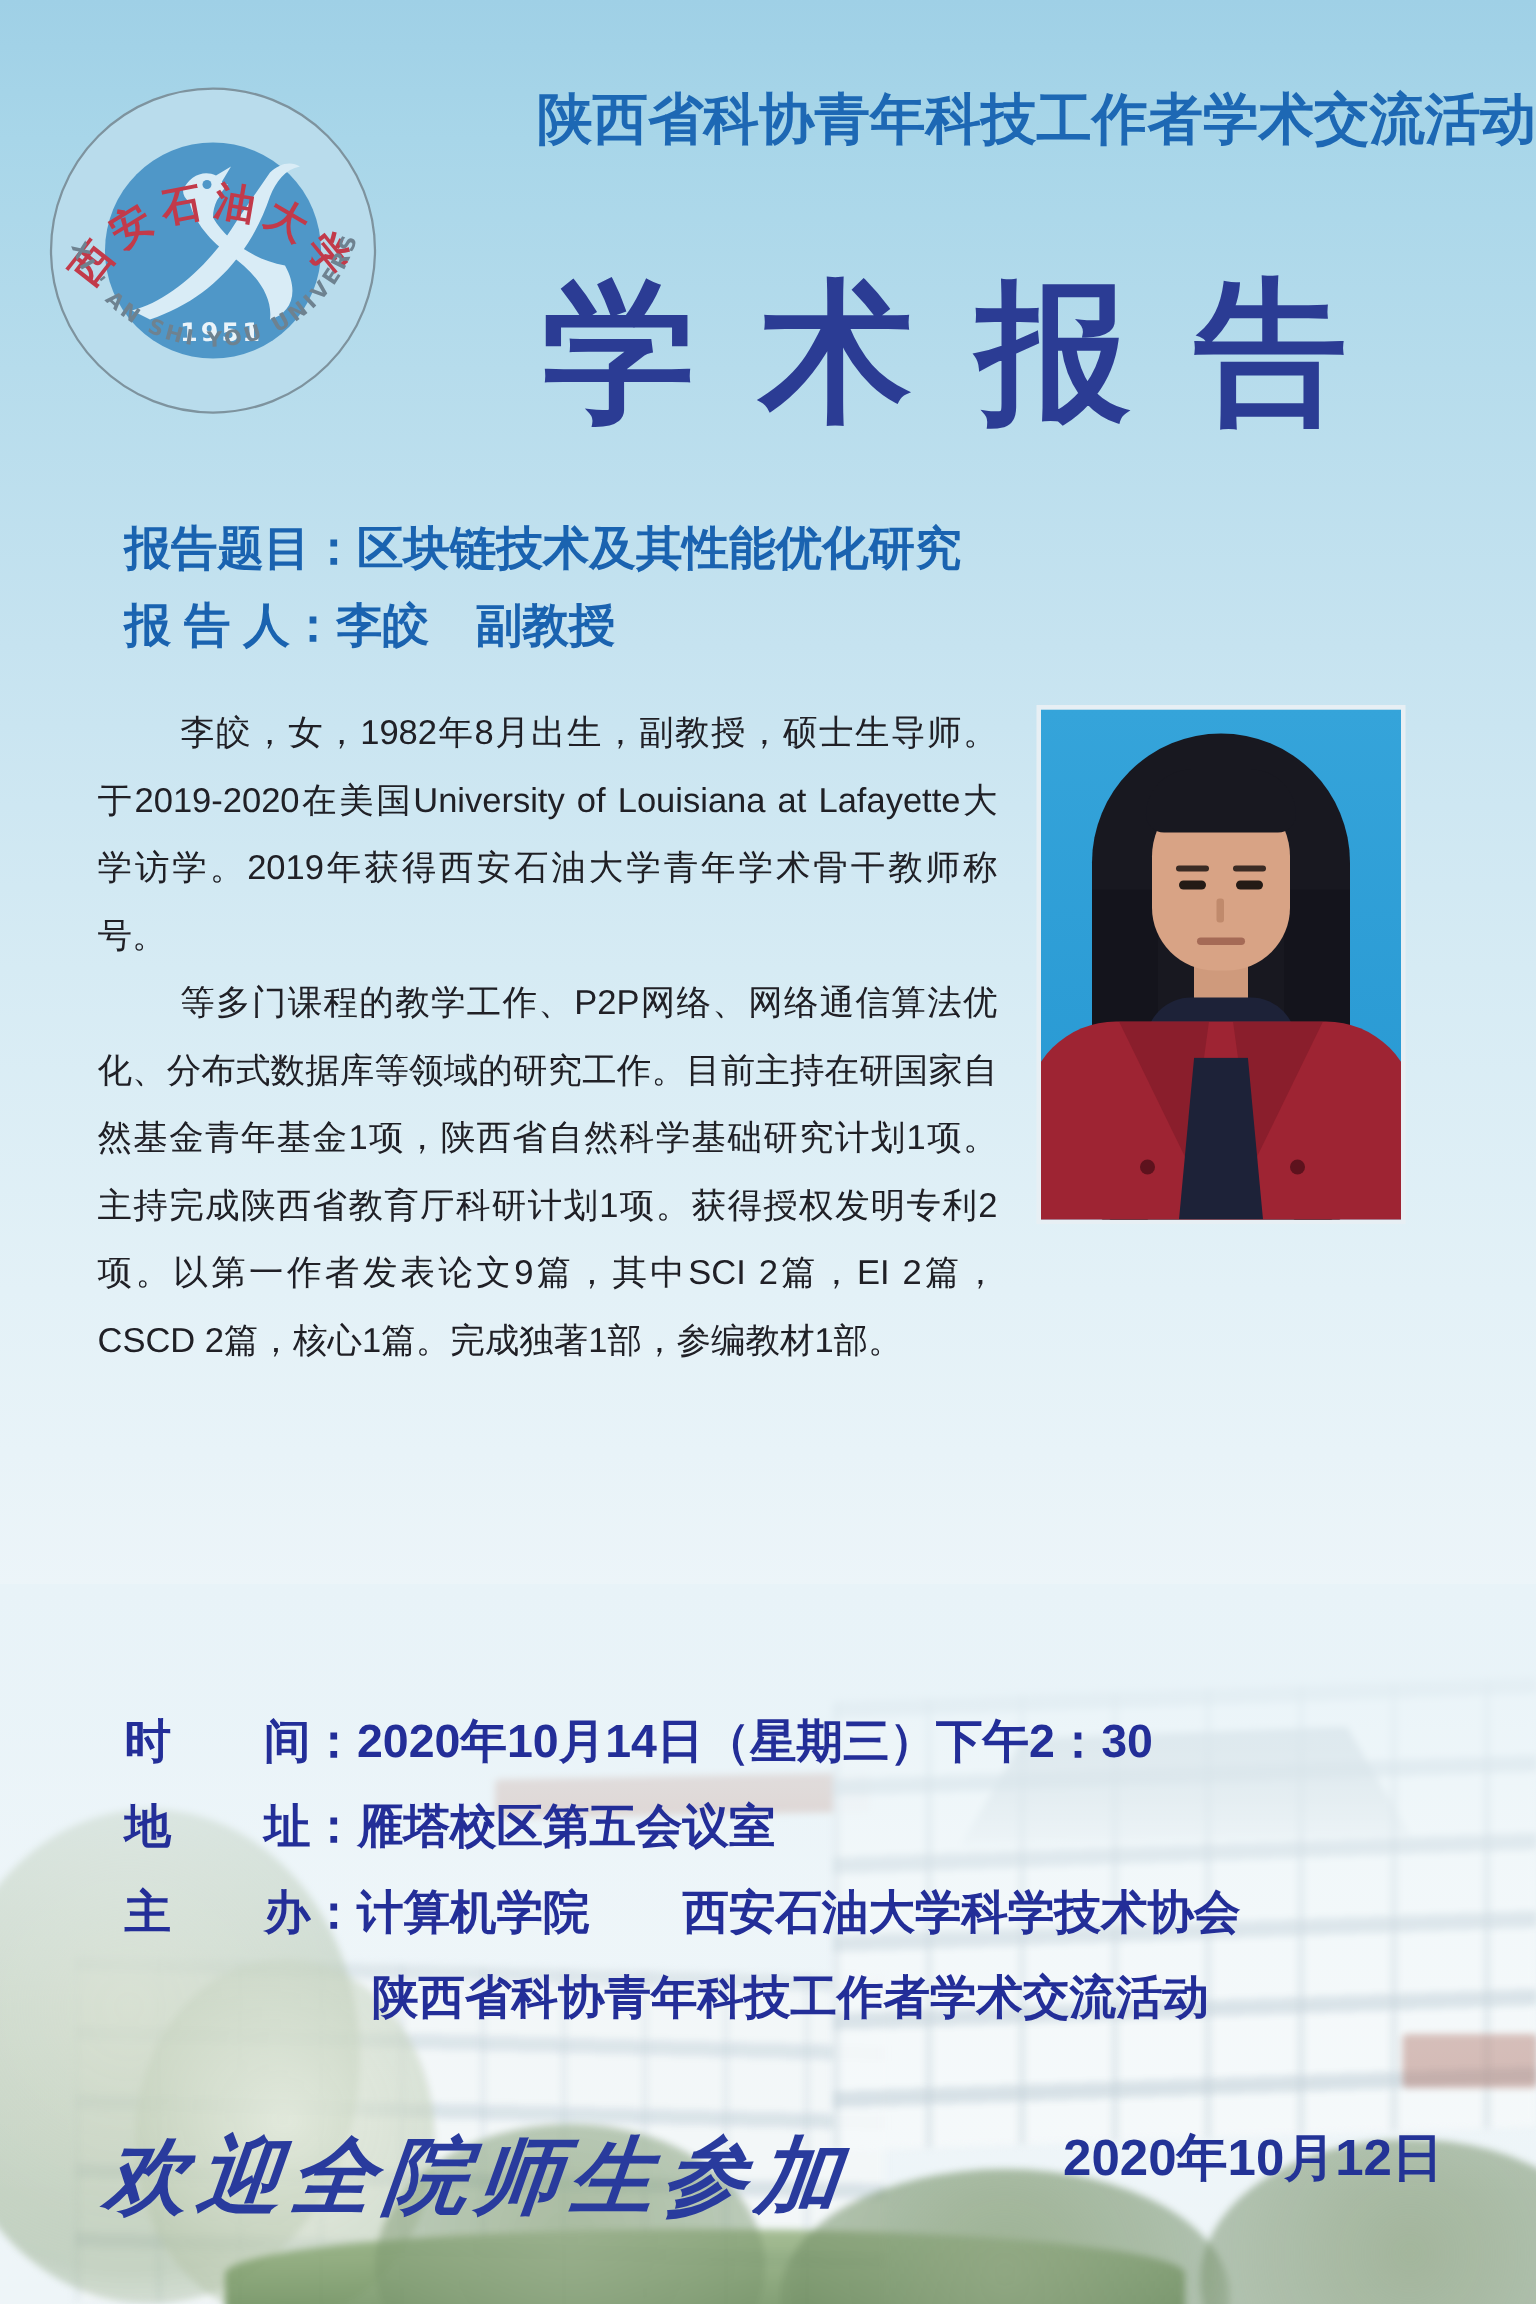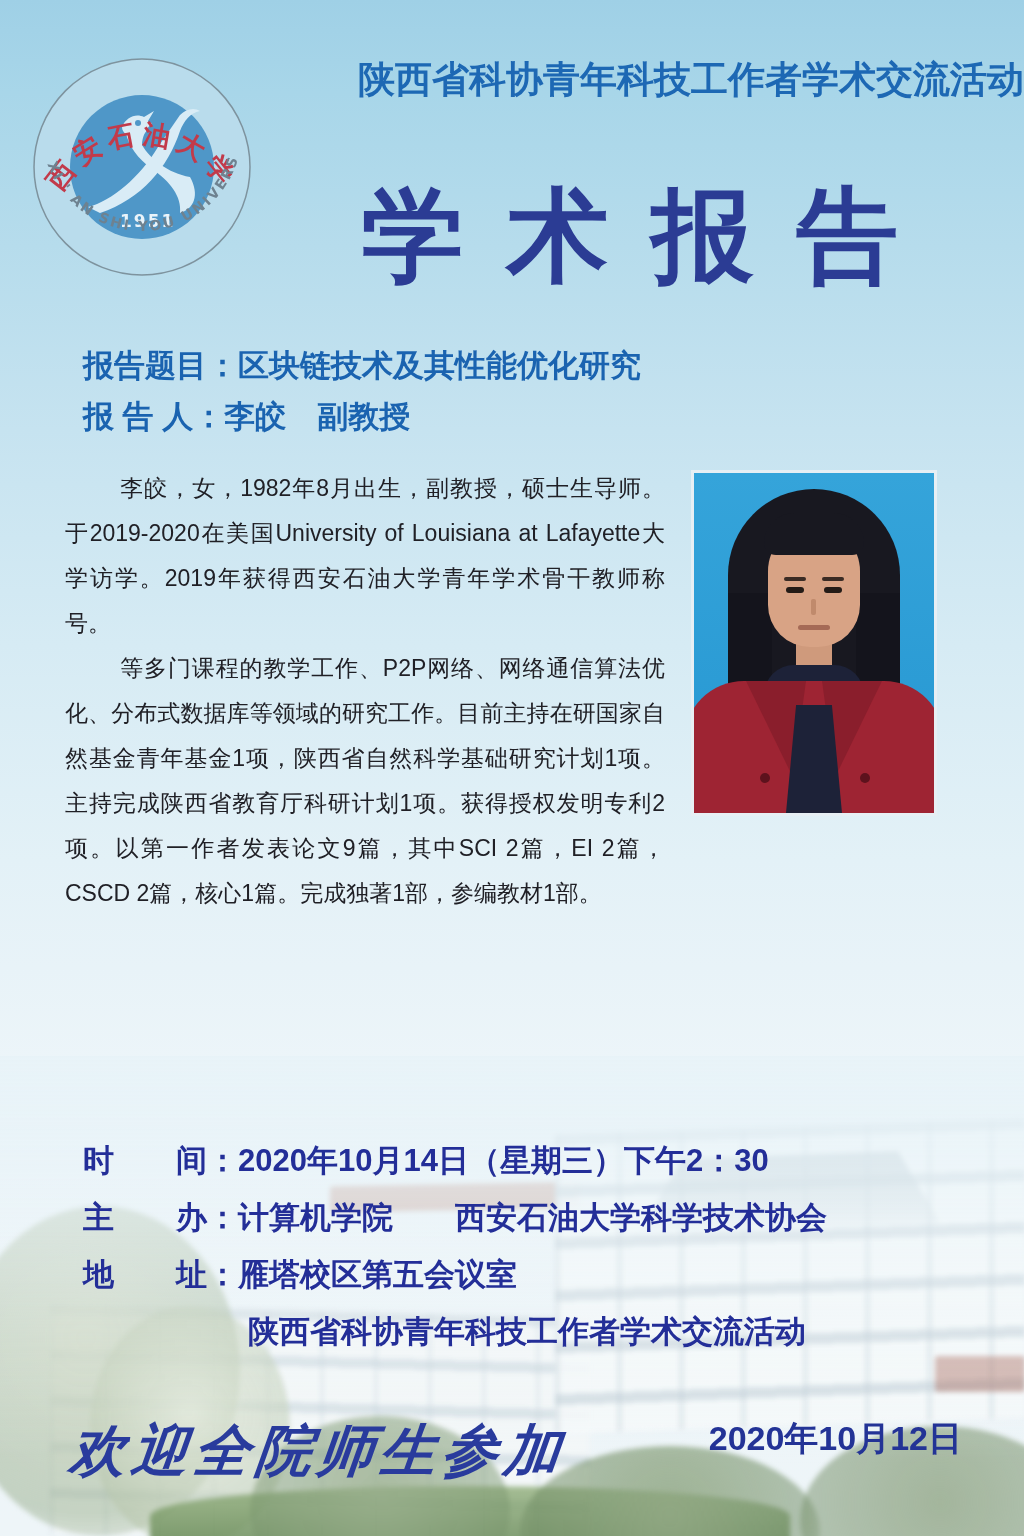--- a/index.html
+++ b/index.html
@@ -191,21 +191,21 @@
       <div class="eye-r"></div>
       <div class="nose"></div>
       <div class="mouth"></div>
     </div>
     <p>李皎，女，1982年8月出生，副教授，硕士生导师。于2019-2020在美国University of Louisiana at Lafayette大学访学。2019年获得西安石油大学青年学术骨干教师称号。</p>
     <p>等多门课程的教学工作、P2P网络、网络通信算法优化、分布式数据库等领域的研究工作。目前主持在研国家自然基金青年基金1项，陕西省自然科学基础研究计划1项。主持完成陕西省教育厅科研计划1项。获得授权发明专利2项。以第一作者发表论文9篇，其中SCI 2篇，EI 2篇，CSCD 2篇，核心1篇。完成独著1部，参编教材1部。</p>
   </div>
 
   <div class="info">
     <div>时　　间：2020年10月14日（星期三）下午2：30</div>
+    <div>地　　址：雁塔校区第五会议室</div>
     <div>主　　办：计算机学院　　西安石油大学科学技术协会</div>
-    <div>地　　址：雁塔校区第五会议室</div>
     <div class="cont">陕西省科协青年科技工作者学术交流活动</div>
   </div>
 
   <div class="welcome">欢迎全院师生参加</div>
   <div class="date">2020年10月12日</div>
 
 </div>
 
 </body></html>

